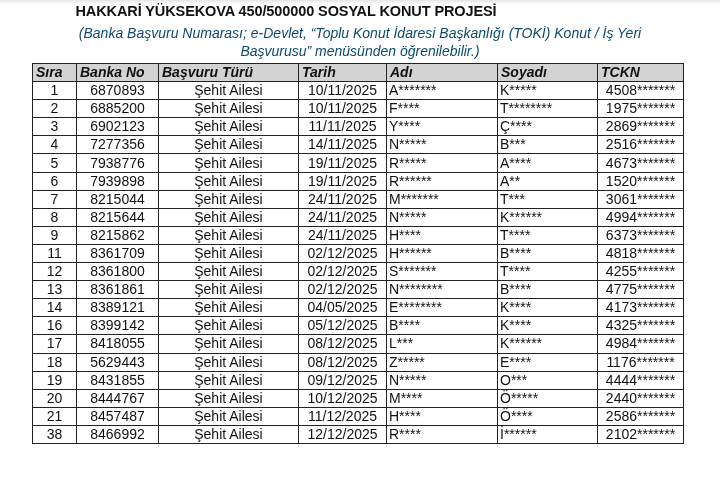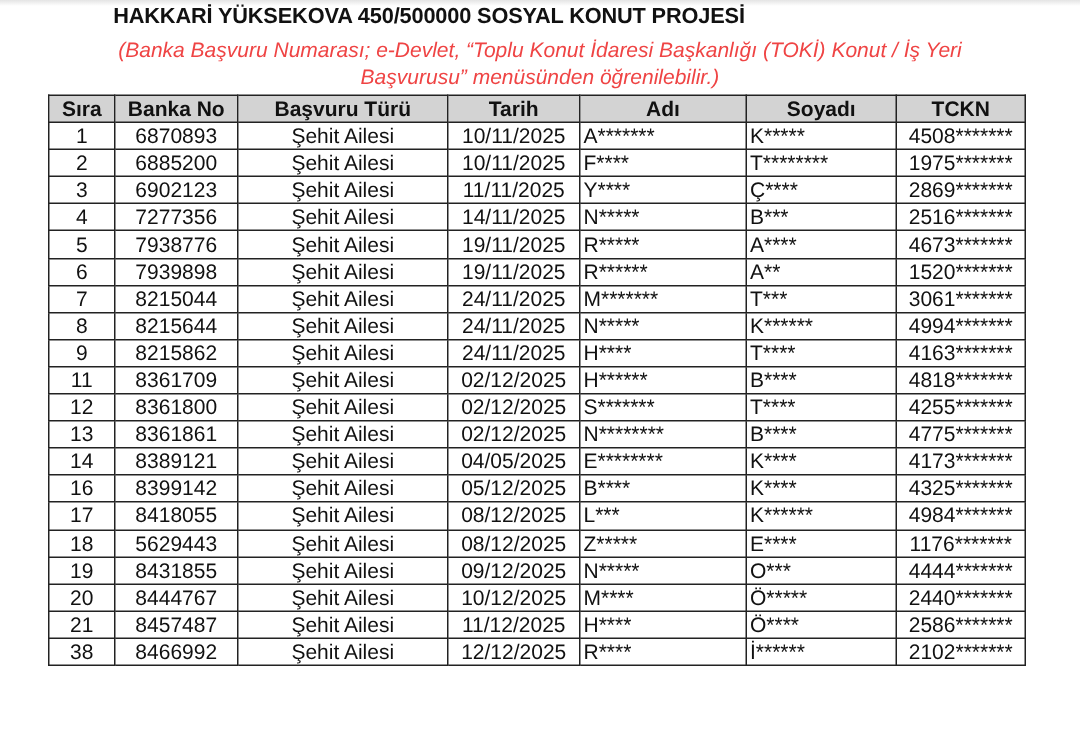--- a/index.html
+++ b/index.html
@@ -15,36 +15,36 @@
     background: linear-gradient(#e4e4e4, #ffffff);
   }
   .title {
     position: absolute; left: 0; top: 3px; width: 572px;
     text-align: center; font-weight: bold; font-size: 14.5px;
     letter-spacing: -0.1px;
   }
   .subtitle {
     position: absolute; left: 40px; top: 24px; width: 640px;
     text-align: center; font-style: italic; font-size: 14px;
-    line-height: 18px; color: #ef4444;
+    line-height: 18px; color: #0c4a6e;
   }
   table.doc-table {
     position: absolute; left: 32px; top: 63px;
     border-collapse: collapse;
     font-size: 14px;
     table-layout: fixed;
   }
   .doc-table th, .doc-table td {
     border: 1.4px solid #222;
     height: 17.1px; padding: 0 3px;
     white-space: nowrap; overflow: hidden;
     line-height: 17px;
   }
   .doc-table th {
-    background: #d3d3d3; font-weight: bold; text-align: center;
+    background: #d3d3d3; font-weight: bold; text-align: left; font-style: italic;
   }
   .doc-table td.c { text-align: center; }
   .doc-table td.l { text-align: left; padding-left: 2px; }
   .doc-table td.r { text-align: center; }
 </style>
 </head>
 <body>
 
 <div class="top-shade"></div>
 
@@ -149,21 +149,21 @@
         <td class="l">K******</td>
         <td class="r">4994*******</td>
       </tr>
       <tr>
         <td class="c">9</td>
         <td class="c">8215862</td>
         <td class="c">Şehit Ailesi</td>
         <td class="c">24/11/2025</td>
         <td class="l">H****</td>
         <td class="l">T****</td>
-        <td class="r">4163*******</td>
+        <td class="r">6373*******</td>
       </tr>
       <tr>
         <td class="c">11</td>
         <td class="c">8361709</td>
         <td class="c">Şehit Ailesi</td>
         <td class="c">02/12/2025</td>
         <td class="l">H******</td>
         <td class="l">B****</td>
         <td class="r">4818*******</td>
       </tr>

